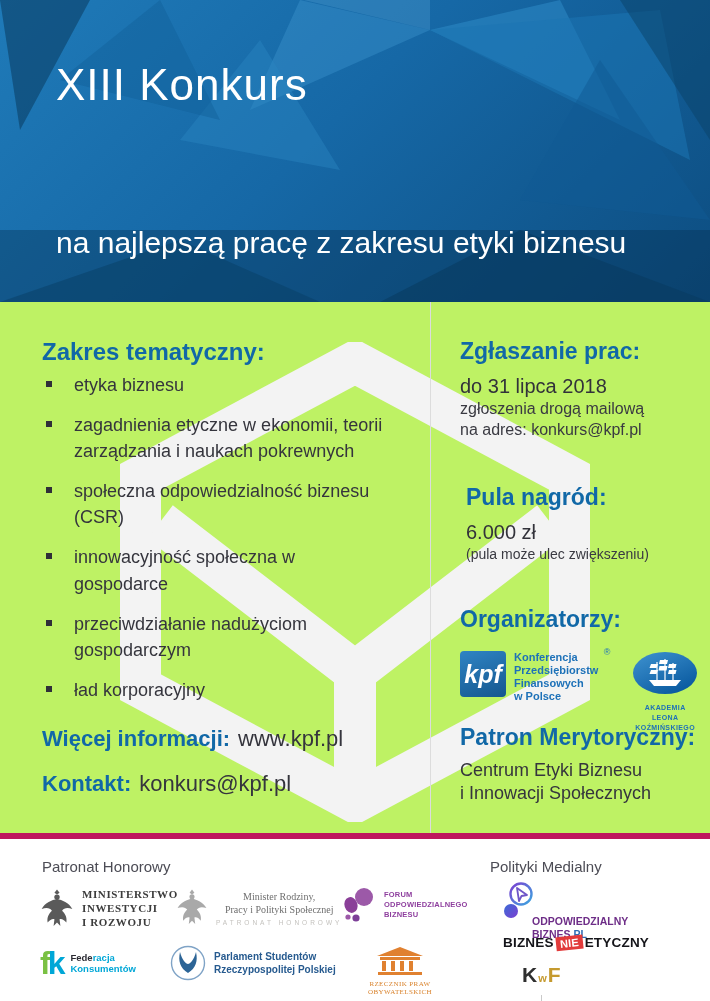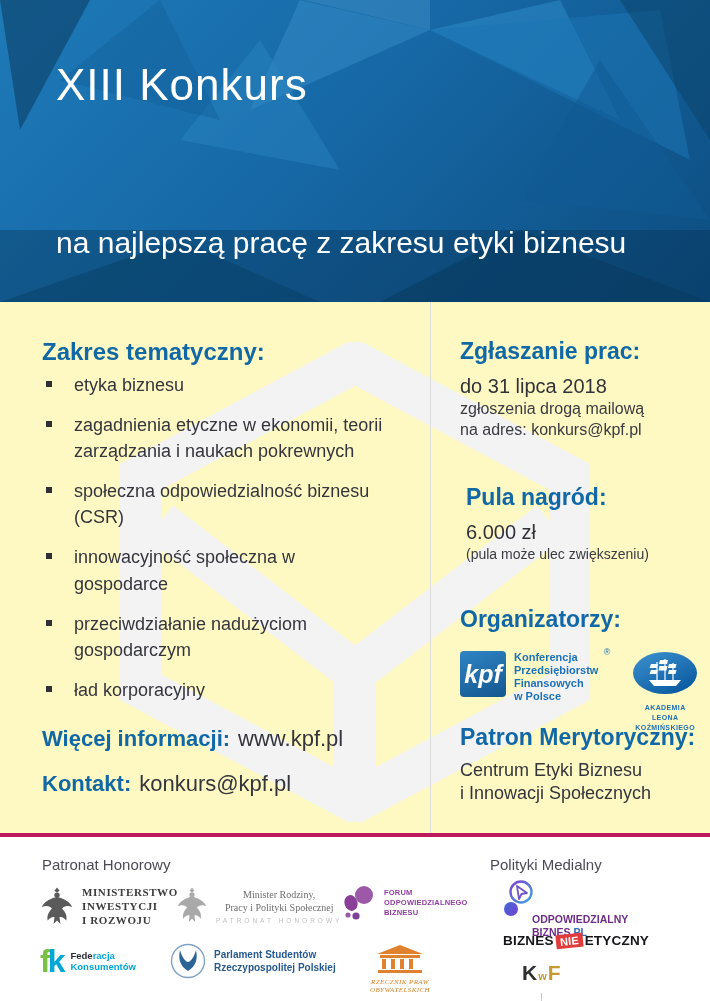--- a/index.html
+++ b/index.html
@@ -23,21 +23,21 @@
   }
   .hero-title {
     position:absolute; left:54px; top:122px; color:#fff;
     font-size:60px; font-weight:700; letter-spacing:1px;
   }
   .hero-sub {
     position:absolute; left:56px; top:226px; color:#fff;
     font-size:30px; font-weight:400;
   }
   
-  .main { position:absolute; left:0; top:302px; width:710px; height:531px; background:#fef9c3; }
+  .main { position:absolute; left:0; top:302px; width:710px; height:531px; background:#bef264; }
   .watermark { position:absolute; left:120px; top:40px; pointer-events:none; }
   .vdivider { position:absolute; left:430px; top:0; width:1px; height:531px; background:#dcdcdc; }
 
   .col-left { position:absolute; left:42px; top:36px; width:360px; }
   h3.blue { color:#1168a7; font-size:24px; font-weight:700; }
   .topics { list-style:none; margin-top:6px; width:352px; }
   .topics li { position:relative; padding-left:32px; margin-bottom:14px; font-size:18px; line-height:1.45; color:#35353d; }
   .topics li .sq { position:absolute; left:4px; top:9px; width:6px; height:6px; background:#2f2f38; }
   .info-line { position:absolute; left:0; font-size:22px; white-space:nowrap; }
   .info-line .lbl { color:#1168a7; font-weight:700; }
@@ -62,21 +62,21 @@
     display:flex; align-items:center; justify-content:center;
   }
   .kpf-text { font-size:11px; font-weight:700; color:#1d71b8; line-height:1.18; position:relative; padding-right:10px; }
   .kpf-reg { position:absolute; right:-2px; top:-4px; font-size:9px; font-weight:400; }
   .alk-logo { text-align:center; width:96px; }
   .alk-text { margin-top:4px; font-size:7px; font-weight:700; color:#1d71b8; letter-spacing:.4px; line-height:1.4; }
   .patron-block { position:absolute; left:0; top:386px; width:240px; }
   .patron-lines { margin-top:8px; font-size:18px; line-height:1.3; color:#35353d; }
 
   
-  .footer { position:absolute; left:0; top:833px; width:710px; height:156px; border-top:4px solid #be185d; background:#fff;padding-left:16px; }
+  .footer { position:absolute; left:0; top:833px; width:710px; height:156px; border-top:6px solid #be185d; background:#fff;padding-left:16px; }
   .pat-head { position:absolute; top:19px; font-size:15px; color:#4c4c55; }
   .pat-honor { left:42px; }
   .pat-media { left:490px; }
 
   .flogo { position:absolute; display:flex; align-items:center; gap:8px; }
   .serif { font-family:"Liberation Serif","DejaVu Serif",serif; }
 
   .f-min1 { left:40px; top:48px; }
   .min1-text { font-size:11px; font-weight:700; letter-spacing:.6px; color:#3c3c3c; line-height:1.25; }
   .f-min2 { left:176px; top:48px; }
@@ -85,21 +85,21 @@
   .min2-cap { margin-top:3px; font-size:6.5px; letter-spacing:3px; color:#c4c2be; }
   .f-forum { left:342px; top:48px; }
   .forum-text { font-size:7.5px; font-weight:700; color:#8e3f9e; line-height:1.35; letter-spacing:.2px; }
   .f-fk { left:40px; top:110px; }
   .fk-glyphs { font-size:32px; font-weight:700; line-height:.9; letter-spacing:-3px; }
   .fk-f { color:#7ac143; } .fk-k { color:#00a7d7; }
   .fk-text { font-size:9.5px; font-weight:700; line-height:1.25; }
   .fk-d { color:#2b2b33; } .fk-b { color:#00a7d7; }
   .f-parl { left:170px; top:106px; }
   .parl-text { font-size:10px; font-weight:700; color:#265a8f; line-height:1.3; }
-  .f-rzo { left:340px; top:108px; display:block; width:120px; text-align:center;font-style:italic; }
+  .f-rzo { left:340px; top:108px; display:block; width:120px; text-align:center; }
   .rzo-text { margin-top:3px; font-size:7px; color:#d9822b; letter-spacing:.4px; }
   .f-odp { left:502px; top:42px; display:block; }
   .odp-text { margin-left:30px; margin-top:-10px; font-size:10.5px; font-weight:700; line-height:1.25; }
   .odp-l1 { color:#6d2d87; } .odp-b { color:#6d2d87; } .odp-pl { color:#2f6db5; }
   .f-bne { left:503px; top:96px; }
   .bne { font-size:13.5px; font-weight:700; color:#15151a; letter-spacing:.2px; display:flex; align-items:center; }
   .bne-nie { display:inline-block; background:#e23b3b; color:#fff; padding:1px 4px; margin:0 2px; transform:rotate(-6deg); font-size:11px; }
   .f-kwf { left:503px; top:124px;flex-direction:column; }
   .kwf-k { font-size:21px; font-weight:700; color:#2e2e2e; }
   .kwf-w { font-size:11px; font-weight:700; color:#c59a2f; margin:0 1px; }

